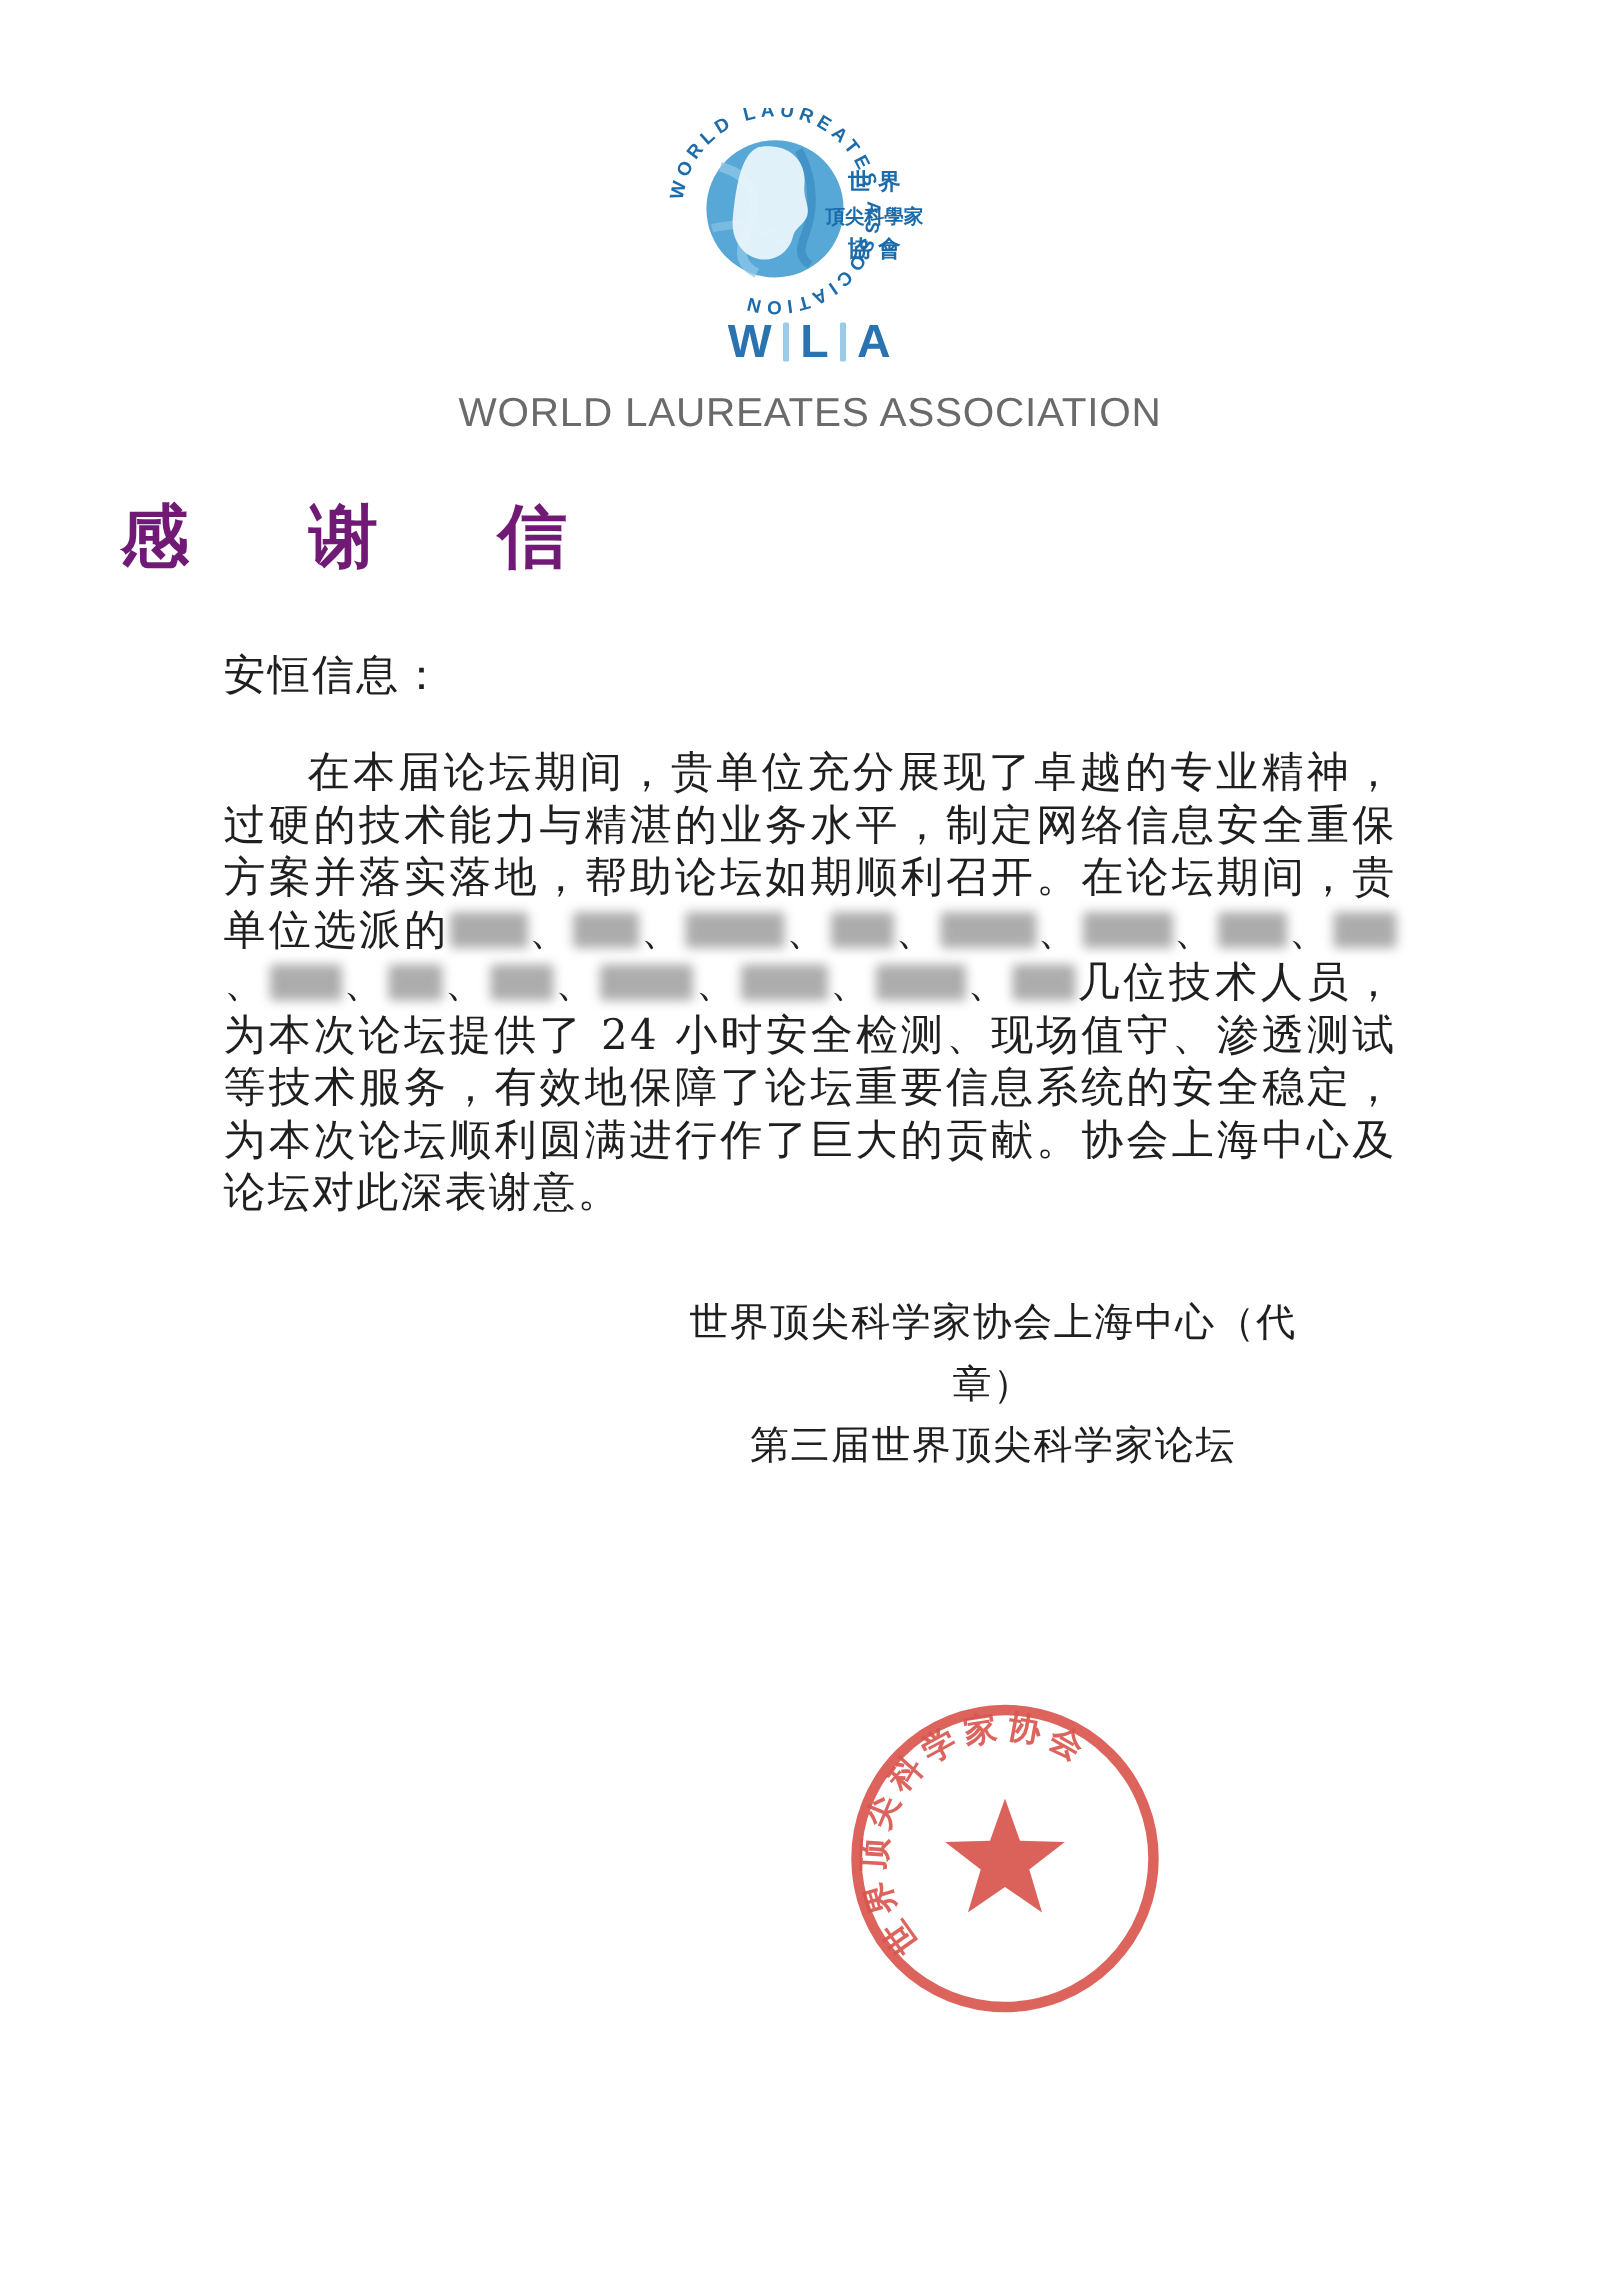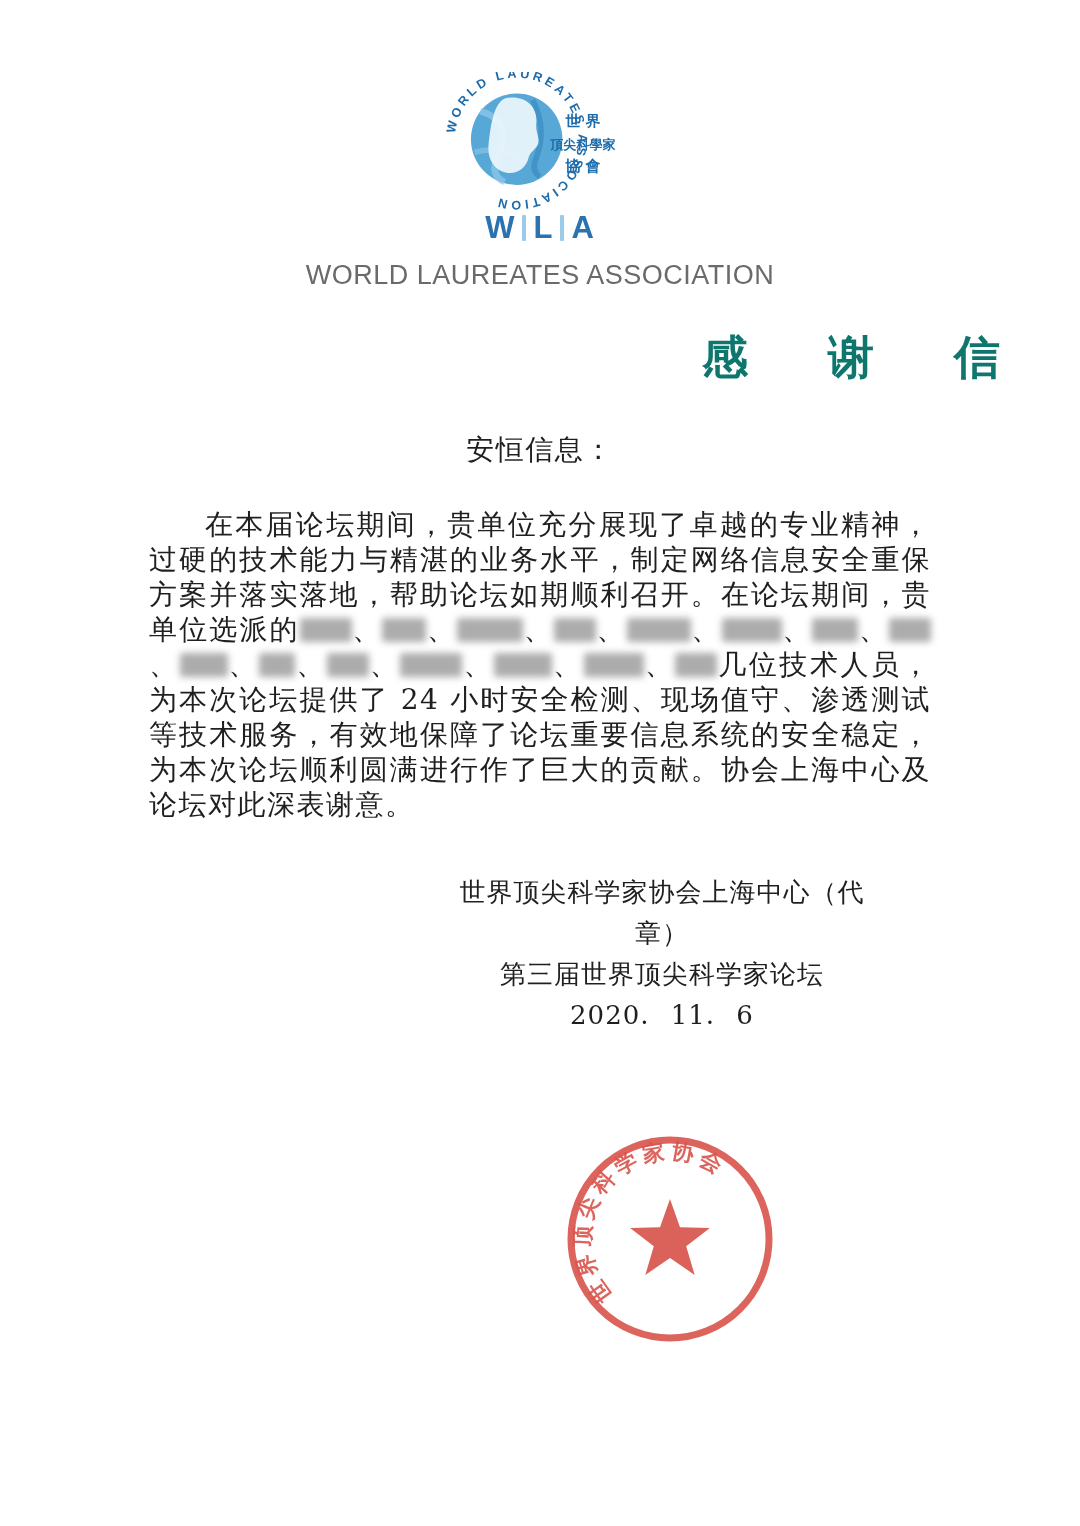--- a/index.html
+++ b/index.html
@@ -16,27 +16,27 @@
     font-family:"Liberation Sans","DejaVu Sans",sans-serif;}
   .wla-letter{font-size:31px;font-weight:bold;color:#2a72b0;letter-spacing:1px;}
   .wla-bar{display:inline-block;width:4px;height:26px;background:#9ccbe9;border-radius:1px;}
   .assoc-name{
     margin-top:14px;
     font-family:"Liberation Sans","DejaVu Sans",sans-serif;
     font-size:27px;color:#6a6a6a;letter-spacing:0.5px;
   }
   
   .letter-title{
-    margin-top:36px;text-align:right;
-    font-size:46px;font-weight:700;color:#0f766e;
-    letter-spacing:80px;padding-left:117px;white-space:nowrap;
+    margin-top:36px;text-align:left;
+    font-size:46px;font-weight:700;color:#701a75;
+    letter-spacing:80px;padding-left:80px;white-space:nowrap;
   }
   
   .body-block{width:782px;margin:0 auto;margin-top:42px;}
-  .salutation{font-size:28px;letter-spacing:1.5px;margin:0 0 38px 0;text-align:center;}
+  .salutation{font-size:28px;letter-spacing:1.5px;margin:0 0 28px 0;}
   .para{
     margin:0;font-size:28px;line-height:35px;letter-spacing:1.5px;
     text-align:justify;text-indent:2em;
   }
   .redacted{
     display:inline-block;height:24px;background:#8d8d8d;border-radius:2px;
     filter:blur(3.5px);opacity:.72;vertical-align:-3px;
   }
   
   .signoff{
@@ -103,21 +103,20 @@
     <p class="salutation">安恒信息：</p>
 
 
     <p class="para"><span>在本届论坛期间，贵单位充分展现了卓越的专业精神，过硬的技术能力与精湛的业务水平，制定网络信息安全重保方案并落实落地，帮助论坛如期顺利召开。在论坛期间，贵单位选派的</span><span><span class="redacted" style="width: 52px;"></span><span>、</span><span class="redacted" style="width: 44px;"></span><span>、</span><span class="redacted" style="width: 66px;"></span><span>、</span><span class="redacted" style="width: 42px;"></span><span>、</span><span class="redacted" style="width: 64px;"></span><span>、</span><span class="redacted" style="width: 60px;"></span><span>、</span><span class="redacted" style="width: 46px;"></span><span>、</span><span class="redacted" style="width: 42px;"></span><span>、</span><span class="redacted" style="width: 48px;"></span><span>、</span><span class="redacted" style="width: 36px;"></span><span>、</span><span class="redacted" style="width: 42px;"></span><span>、</span><span class="redacted" style="width: 62px;"></span><span>、</span><span class="redacted" style="width: 58px;"></span><span>、</span><span class="redacted" style="width: 60px;"></span><span>、</span><span class="redacted" style="width: 42px;"></span></span><span>几位技术人员，为本次论坛提供了 24 小时安全检测、现场值守、渗透测试等技术服务，有效地保障了论坛重要信息系统的安全稳定，为本次论坛顺利圆满进行作了巨大的贡献。协会上海中心及论坛对此深表谢意。</span></p>
 
   </div>
 
   <div class="signoff">
     <div>世界顶尖科学家协会上海中心（代章）</div>
     <div>第三届世界顶尖科学家论坛</div>
-    <div class="signoff-date">2020. 11. 6</div>
   </div>
 
   <svg class="stamp" viewBox="0 0 220 220">
     <circle cx="110" cy="110" r="99" fill="none" stroke="#d5453c" stroke-width="7" opacity="0.9"></circle>
     <polygon points="110,70 120,98.2 149.9,99 126.2,117.3 134.7,146 110,129 85.3,146 93.8,117.3 70.1,99 100,98.2" fill="#d5453c" opacity="0.92"></polygon>
     <defs>
       <path id="stampArc" d="M 53.4,166.6 A 80,80 0 1 1 166.6,53.4"></path>
     </defs>
     <text font-family="DejaVu Serif, Liberation Serif, serif" font-size="22" font-weight="bold" fill="#d5453c" letter-spacing="5" opacity="0.9">
       <textPath href="#stampArc">世界顶尖科学家协会（香港）上海中心</textPath>

